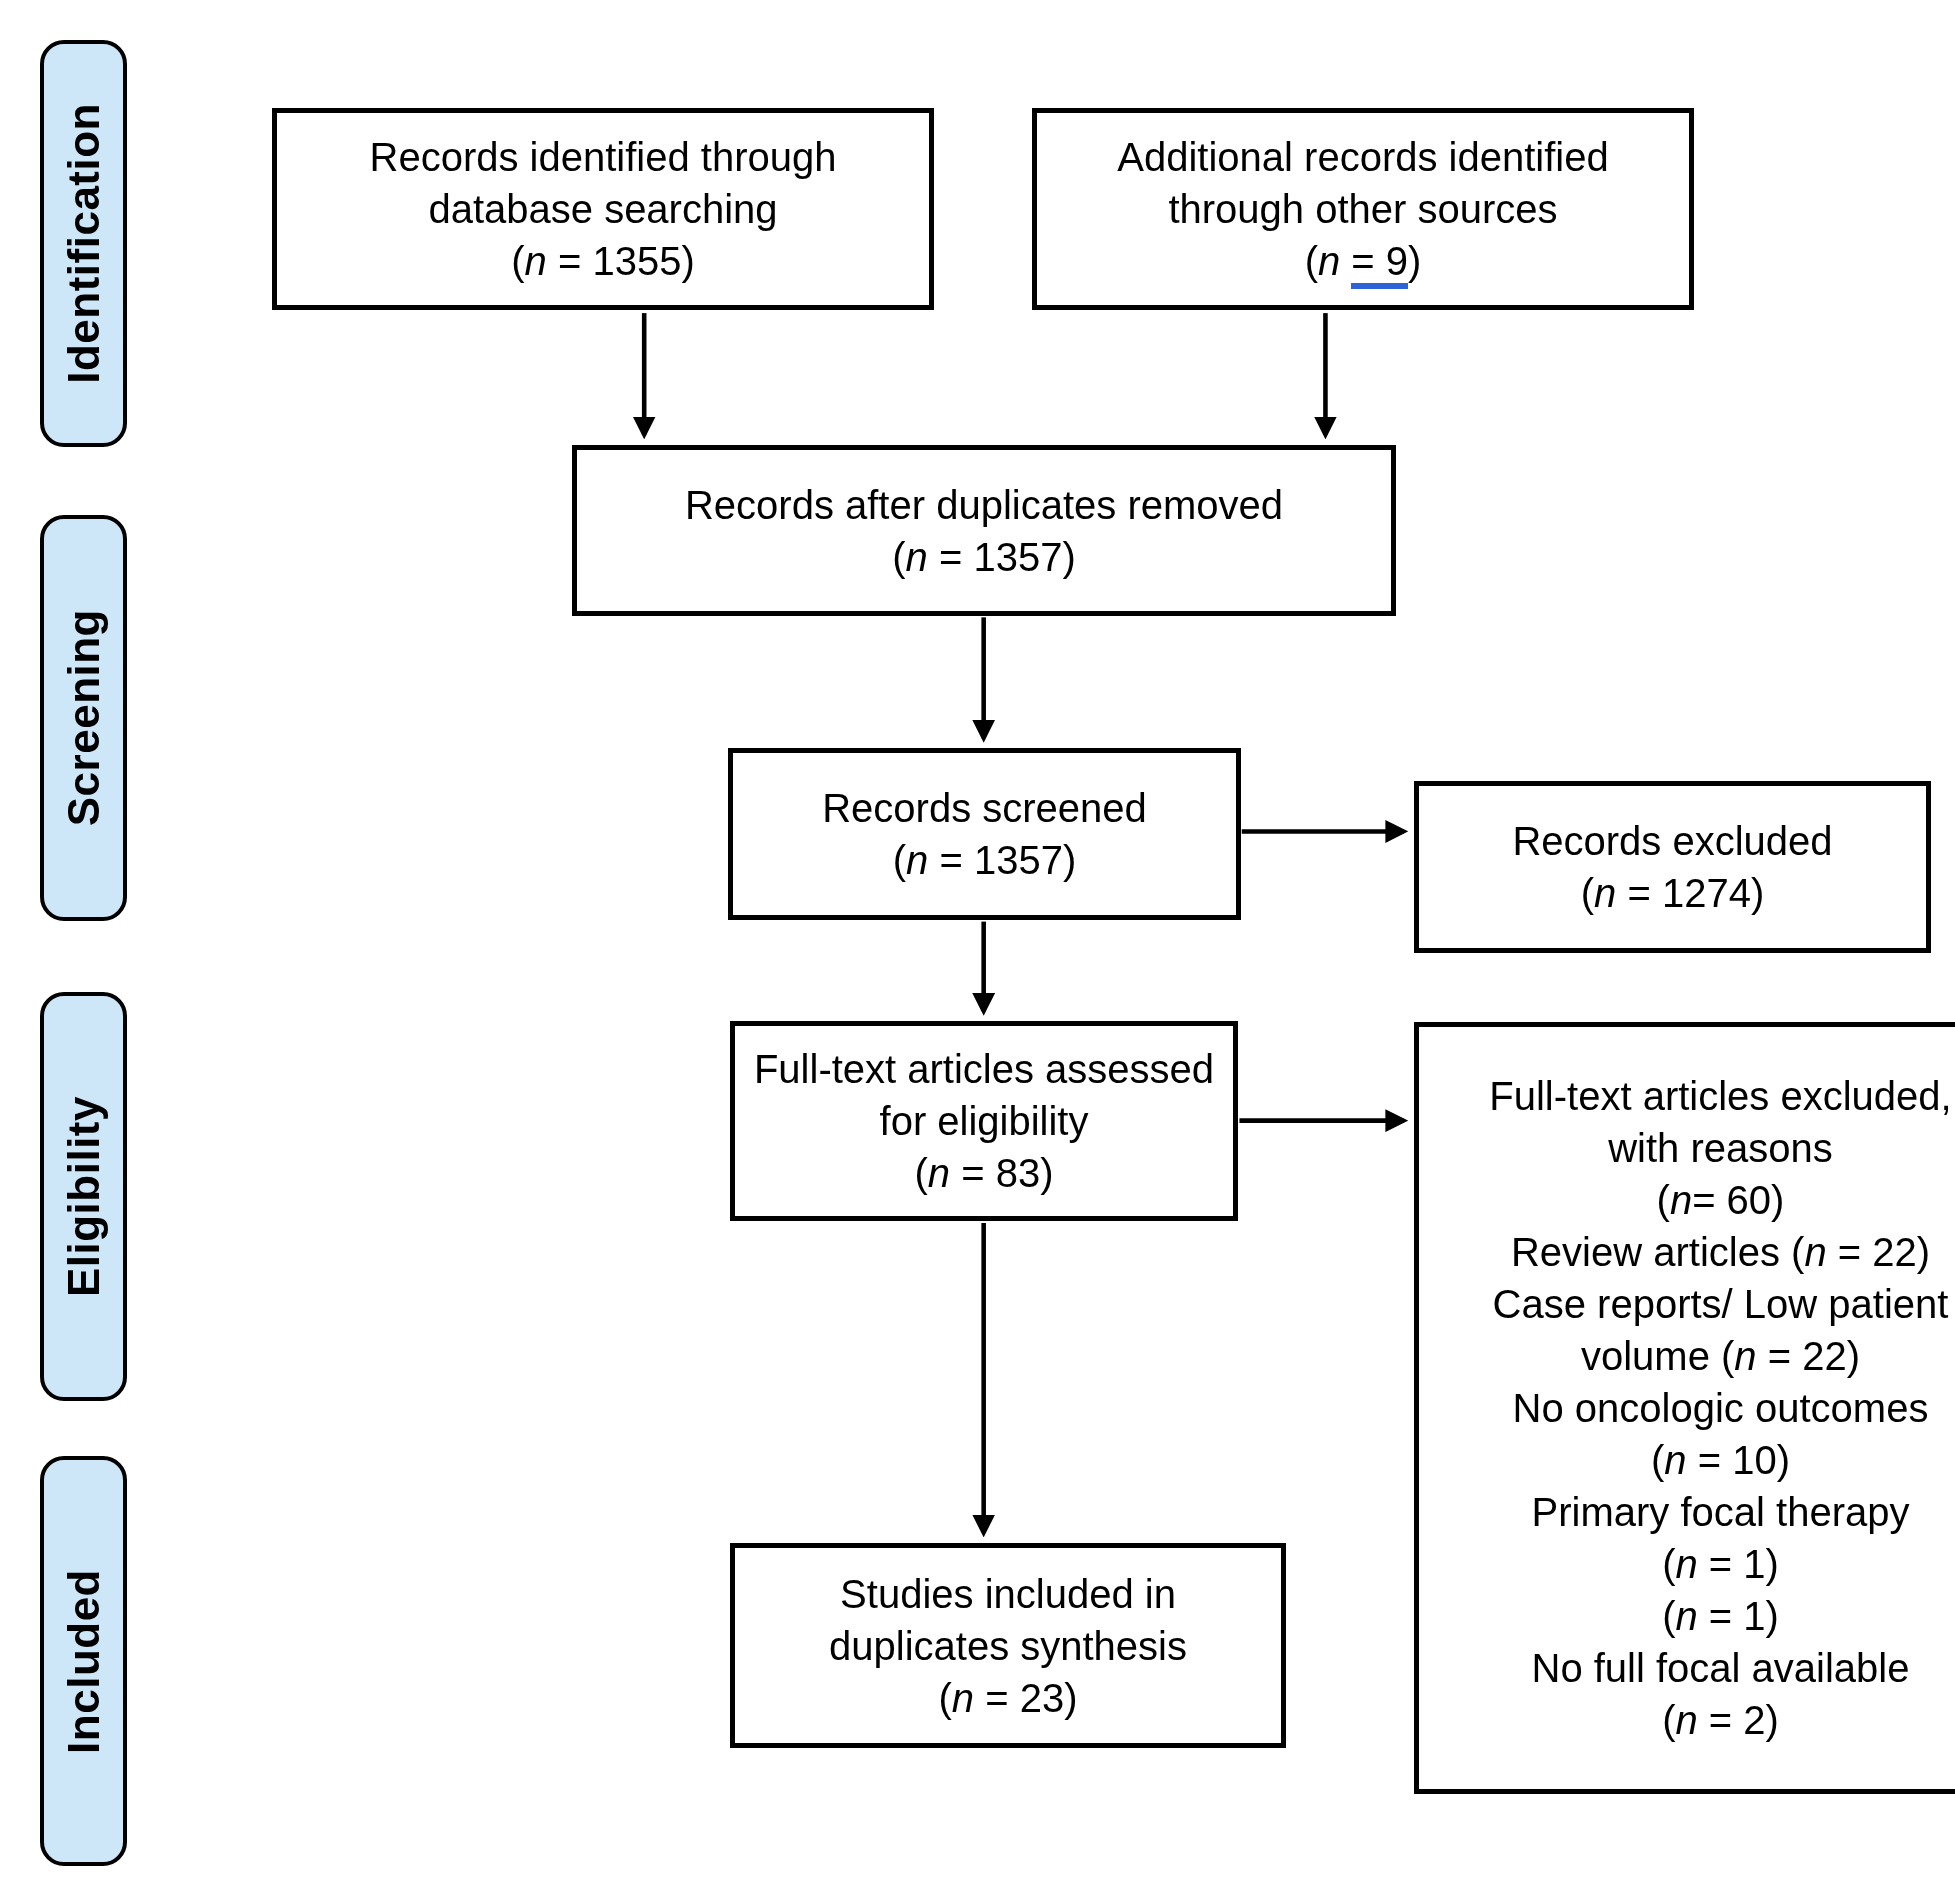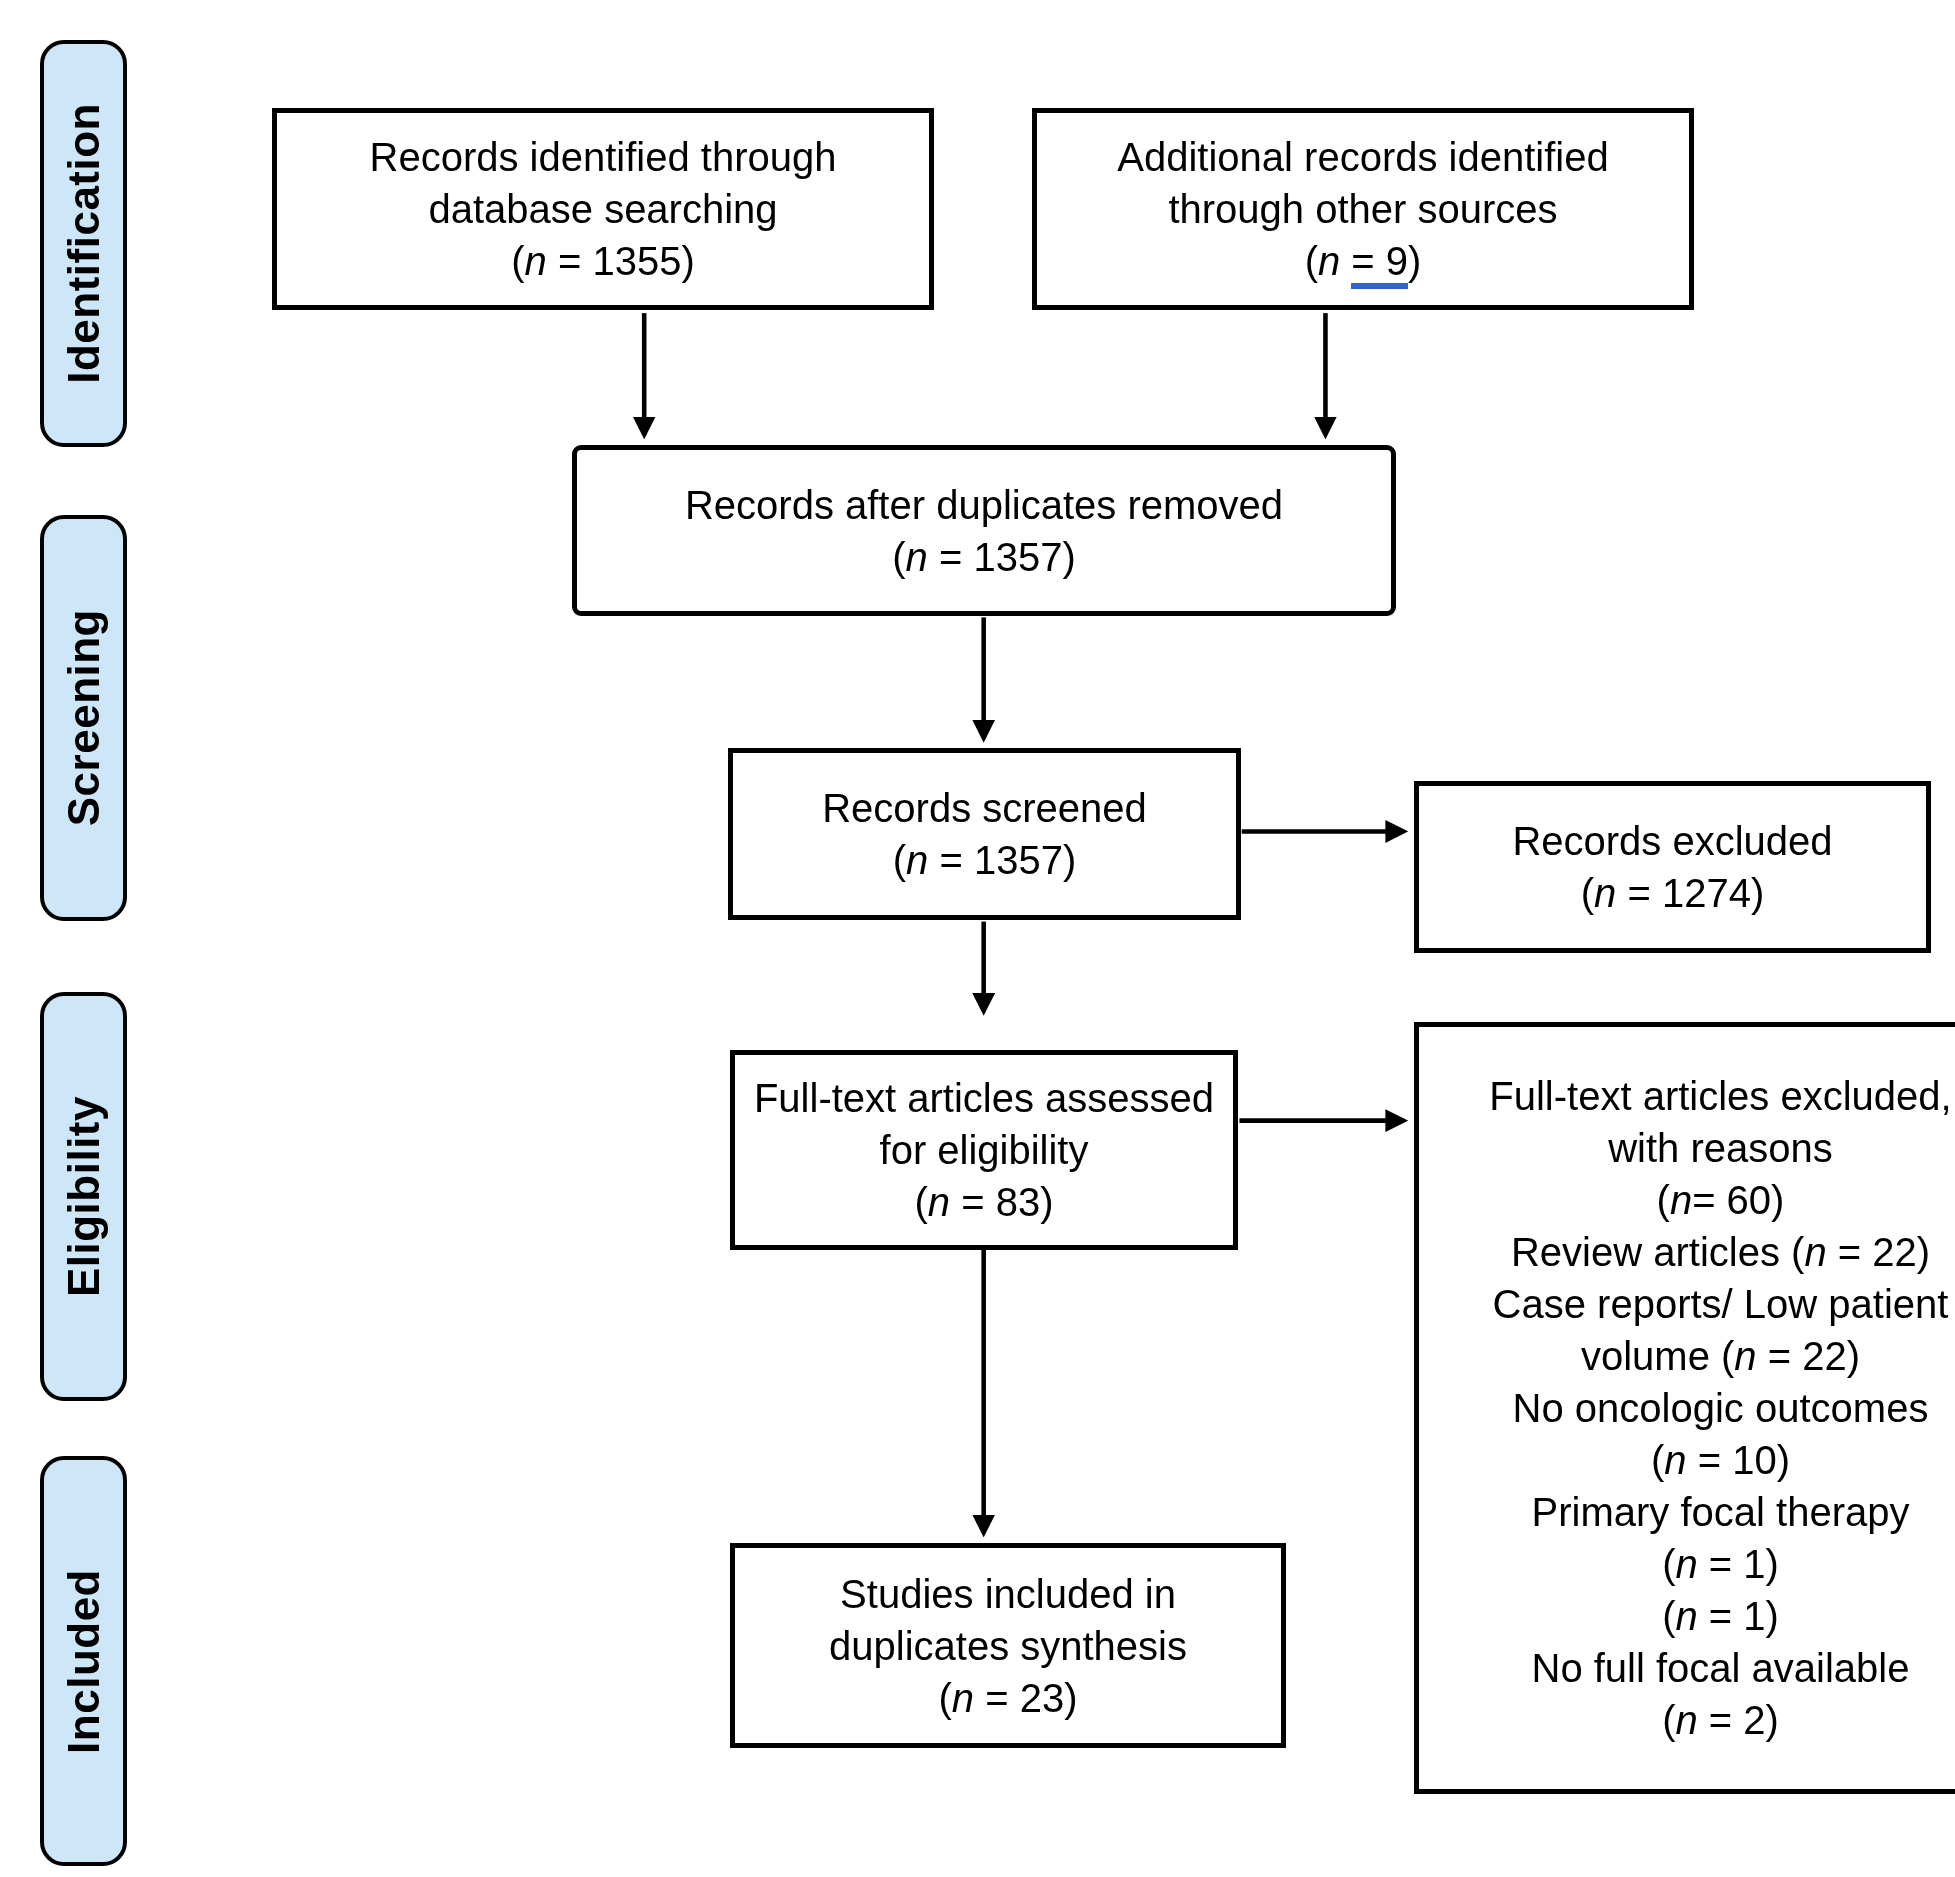--- a/index.html
+++ b/index.html
@@ -46,24 +46,24 @@
     writing-mode:vertical-rl;
     transform:rotate(180deg);
     font-weight:bold;
     font-size:44px;
     letter-spacing:0.5px;
     white-space:nowrap;
   }
   
   #box-db   {left:272px;  top:108px;  width:662px; height:202px;}
   #box-add  {left:1032px; top:108px;  width:662px; height:202px;}
-  #box-dup  {left:572px; top:445px;  width:824px; height:171px;border-radius:9px;}
+  #box-dup  {left:572px; top:445px;  width:824px; height:171px;}
   #box-scr  {left:728px; top:748px; width:513px; height:172px;text-align:right;}
   #box-exc  {left:1414px; top:747px; width:517px; height:172px;margin-top:34px;}
-  #box-full {left:730px; top:1050px; width:508px; height:200px;}
+  #box-full {left:730px; top:1021px; width:508px; height:200px;}
   #box-tall {left:1414px; top:1022px; width:613px; height:772px;}
   #box-inc  {left:730px; top:1543px; width:556px; height:205px;}
   
   #stage-identification{top:40px;  height:407px;}
   #stage-screening     {top:515px;height:406px;}
   #stage-eligibility   {top:992px;height:409px;}
   #stage-included      {top:1456px;height:410px;}
 </style>
 </head>
 <body>

